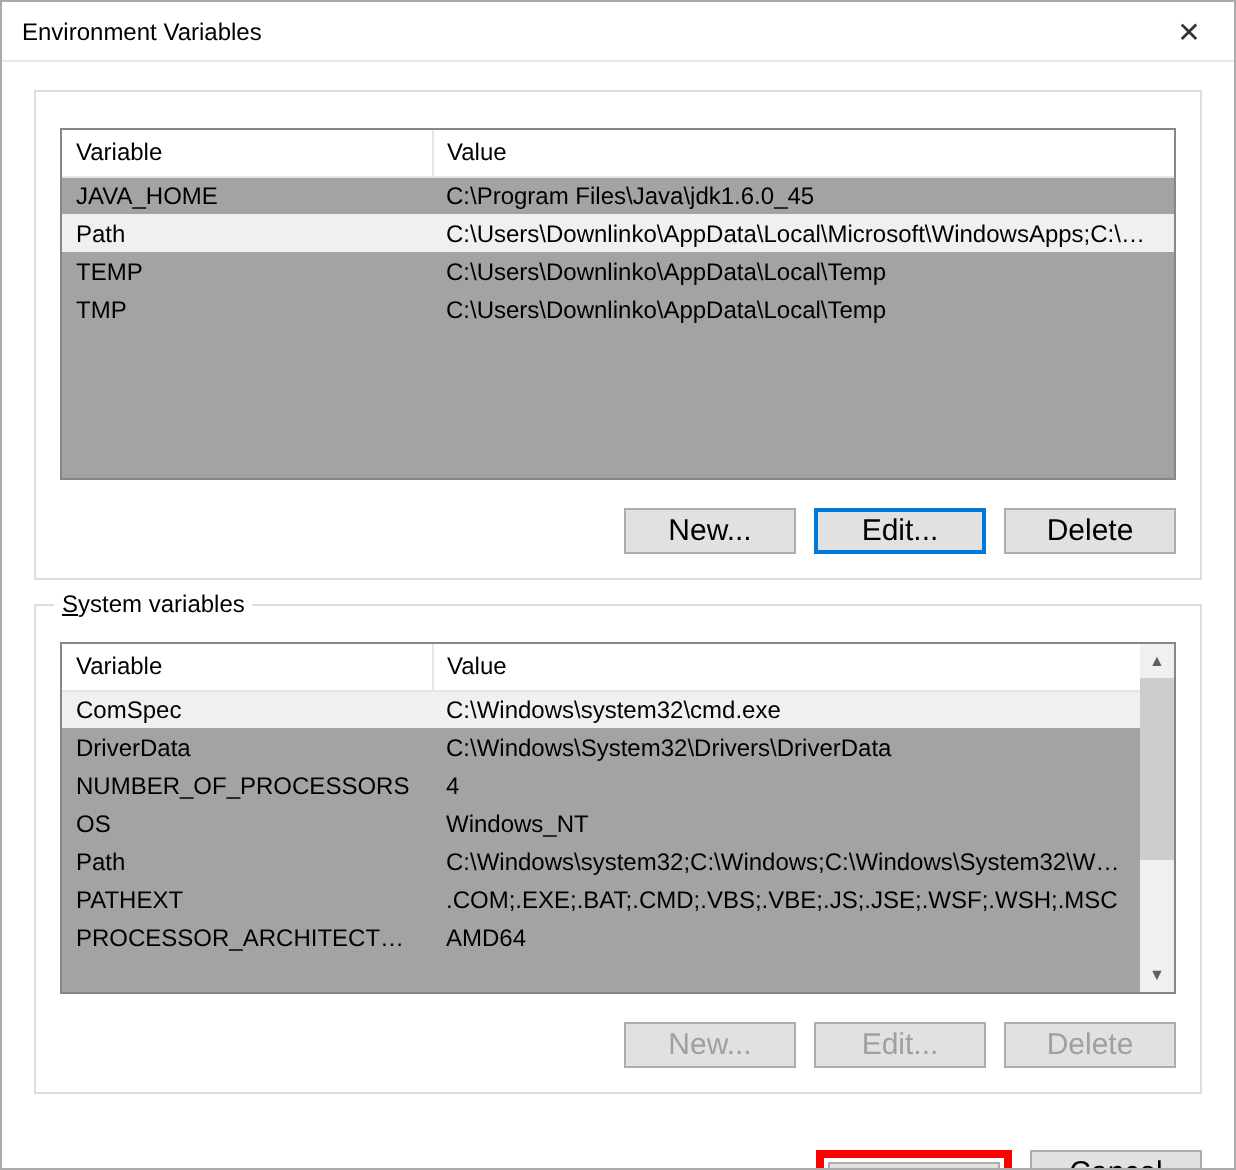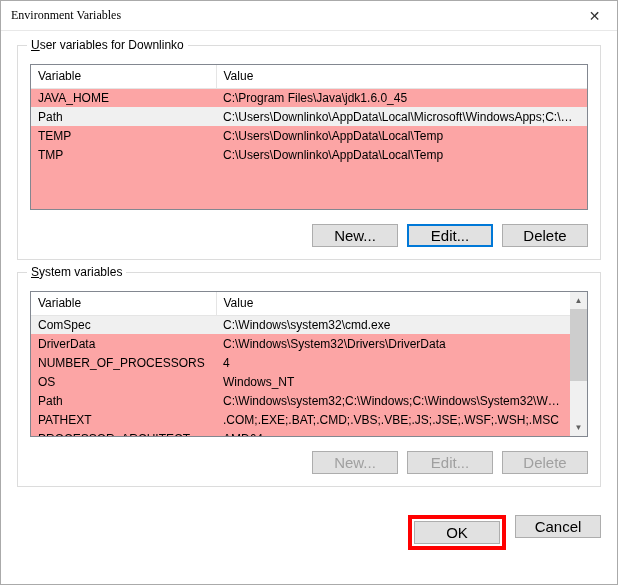--- a/index.html
+++ b/index.html
@@ -14,21 +14,21 @@
     }
     .titlebar {
       height: 30px;
       display: flex;
       align-items: center;
       justify-content: space-between;
       padding: 0 0 0 10px;
       background: #fff;
       border-bottom: 1px solid #e8e8e8;
     }
-    .titlebar-title { font-size: 12px; color: #000; font-family: Liberation Serif, serif; }
+    .titlebar-title { font-size: 12px; color: #000; }
     .close-btn {
       width: 45px; height: 30px;
       display: flex; align-items: center; justify-content: center;
       font-size: 14px; color: #333;
       cursor: pointer;
     }
     .content { padding: 14px 16px 12px 16px; }
     .groupbox {
       border: 1px solid #dcdcdc;
       padding: 18px 12px 12px 12px;
@@ -40,22 +40,22 @@
       top: -8px;
       left: 9px;
       background: #fff;
       padding: 0 4px;
       font-size: 12px;
       color: #000;
     }
     .groupbox-label .underline { text-decoration: underline; }
     .table-container {
       border: 1px solid #828790;
-      background: #fca5a5;
-      height: 146px;
+      background: #a3a3a3;
+      height: 176px;
       position: relative;
       display: flex;
     }
     .table-scroll { flex: 1; overflow: hidden; }
     table { width: 100%; border-collapse: collapse; table-layout: fixed; }
     th {
       text-align: left;
       font-weight: normal;
       font-size: 12px;
       padding: 3px 7px;
@@ -127,23 +127,20 @@
 <div class="titlebar">
   <span class="titlebar-title">Environment Variables</span>
   <div class="close-btn">
     <span>✕</span>
   </div>
 </div>
 
 <div class="content">
 
   <div class="groupbox">
-    <div class="groupbox-label">
-      <span class="underline">U</span><span>ser variables for Downlinko</span>
-    </div>
     <div class="table-container">
       <div class="table-scroll">
         <table>
           <colgroup>
               <col class="col-var">
               <col class="col-val">
             </colgroup>
           <thead>
             <tr>
               <th>Variable</th>

